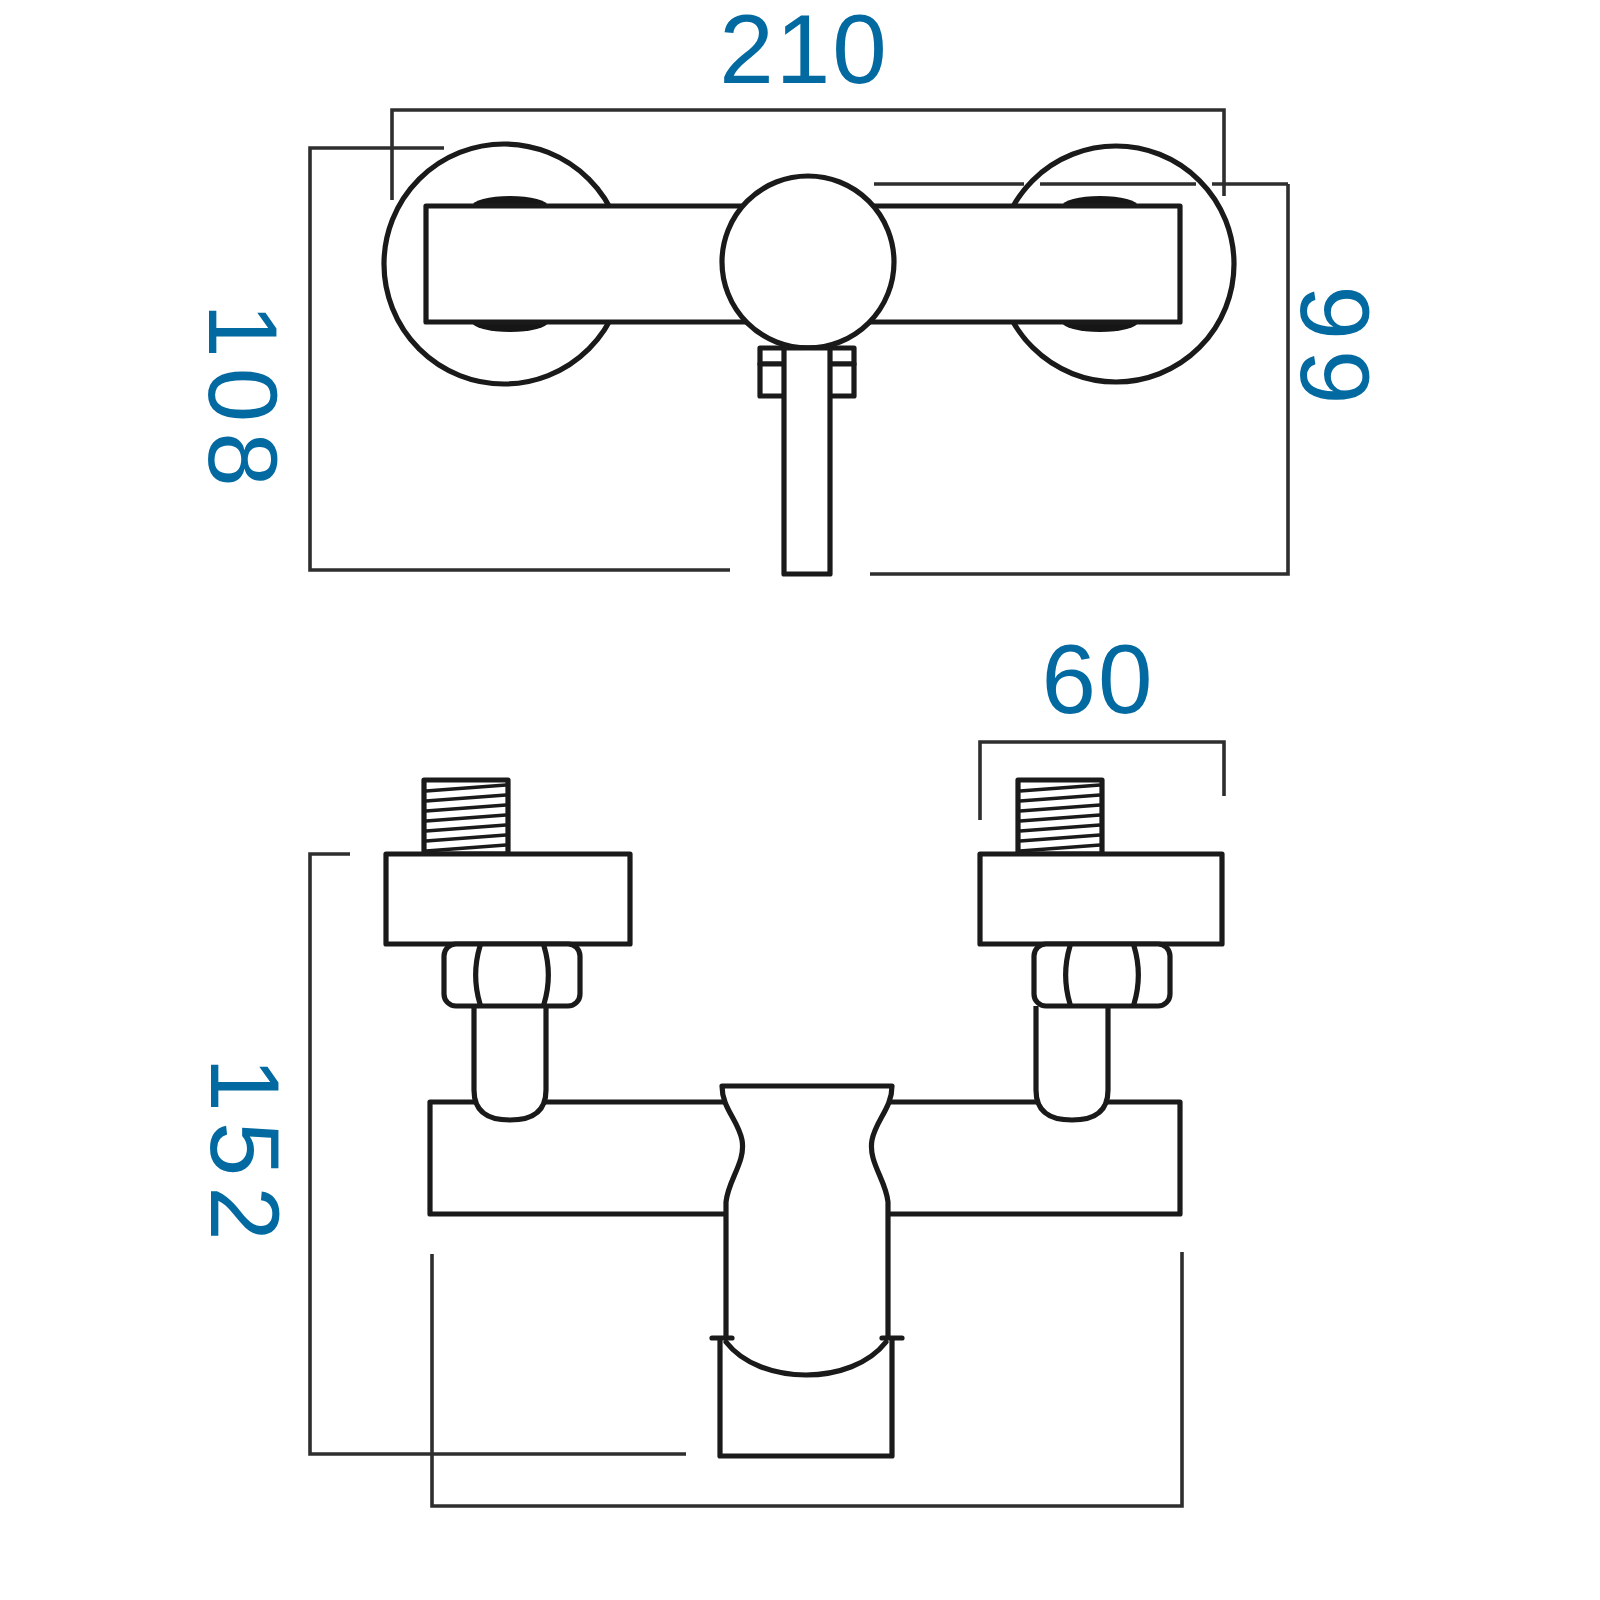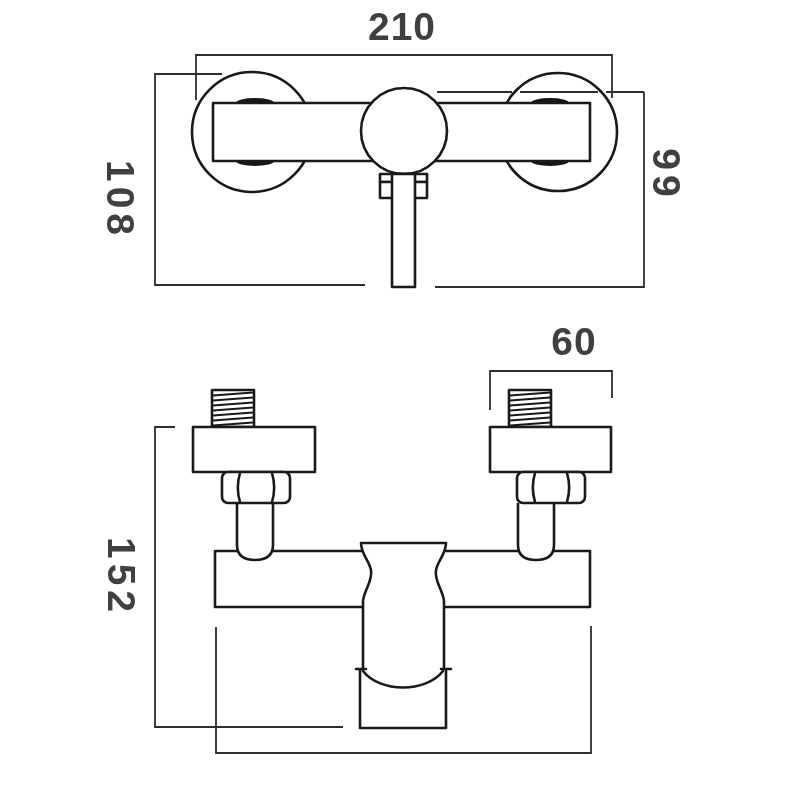--- a/index.html
+++ b/index.html
@@ -16,23 +16,23 @@
     overflow: hidden;
   }
   #drawing-svg {
     position: absolute;
     left: 0;
     top: 0;
   }
   .dim-label {
     position: absolute;
     transform: translate(-50%, -50%);
-    color: #404040;
-    font-size: 39px;
-    font-weight: 700;
+    color: #0369a1;
+    font-size: 49px;
+    font-weight: 400;
     letter-spacing: 1px;
     line-height: 1;
     white-space: nowrap;
     user-select: none;
   }
   .dim-label.vertical {
     writing-mode: vertical-rl;
     text-orientation: mixed;
     letter-spacing: 5px;
   }
@@ -142,18 +142,18 @@
       <path class="dim" d="M216,627 L216,753 L591,753 L591,626"></path>
     </g>
   </svg>
 
   <div class="dim-label" style="left:402px; top:26px;">210</div>
 
   <div class="dim-label vertical" style="left:120px; top:200px;">108</div>
 
   <div class="dim-label vertical" style="left:666px; top:175px;">99</div>
 
-  <div class="dim-label" style="left:574px; top:341px;">60</div>
+  <div class="dim-label" style="left:549px; top:341px;">60</div>
 
   <div class="dim-label vertical" style="left:121px; top:577px;">152</div>
 
 
 </div>
 
 </body></html>

